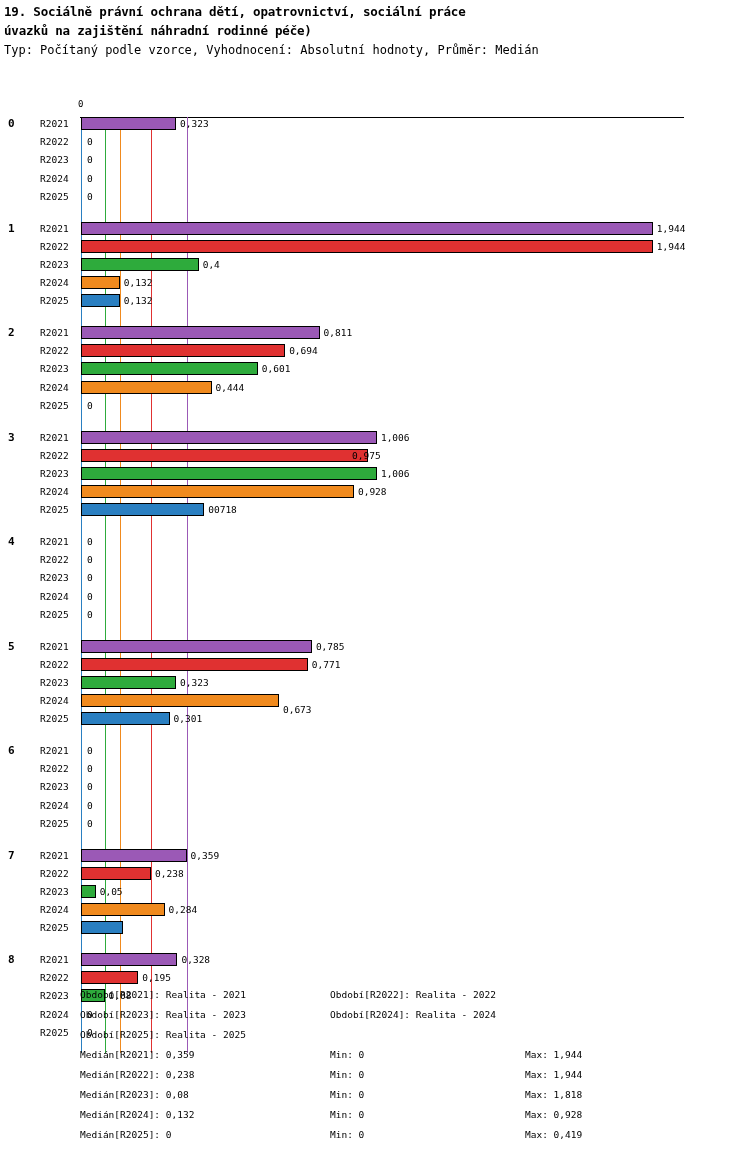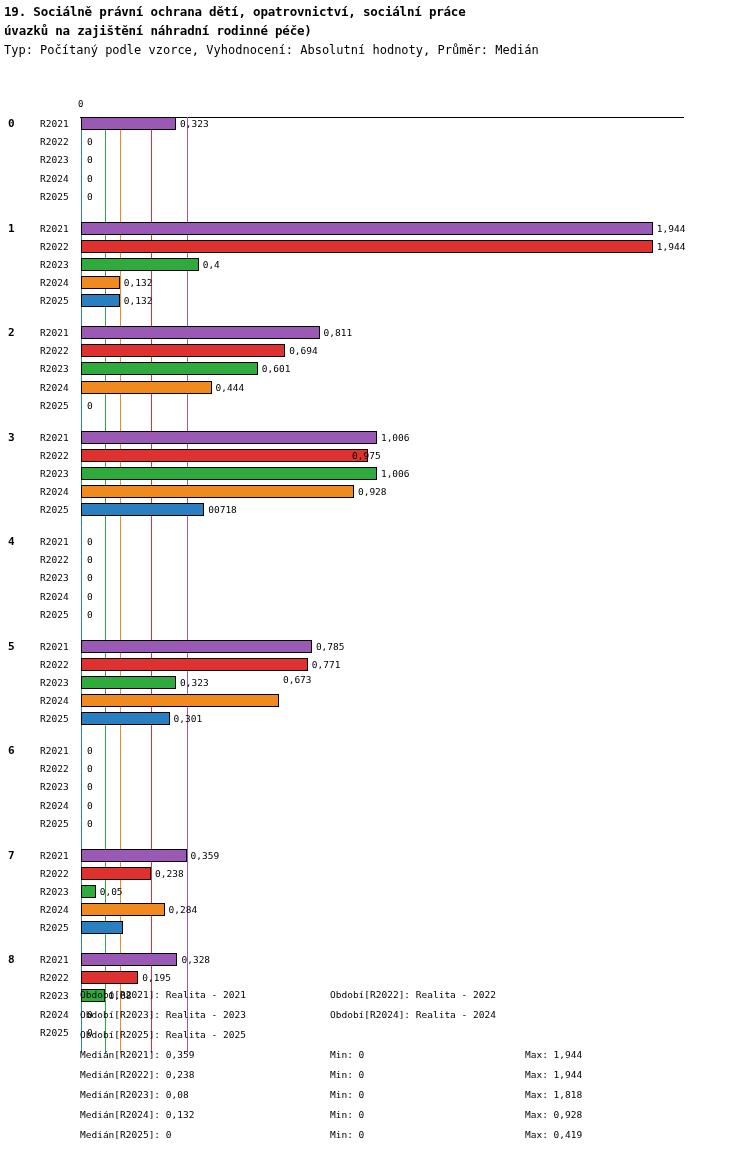--- a/index.html
+++ b/index.html
@@ -209,21 +209,21 @@
     <div class="bar" style="left: 81px; top: 544.5px; width: 230.905px; background: rgb(155, 89, 182);"></div>
     <div class="bar-value" style="left: 315.905px; top: 545.5px;">0,785</div>
     <div class="row-label" style="top: 563.7px;">R2022</div>
     <div class="bar" style="left: 81px; top: 562.7px; width: 226.787px; background: rgb(224, 49, 49);"></div>
     <div class="bar-value" style="left: 311.787px; top: 563.7px;">0,771</div>
     <div class="row-label" style="top: 581.9px;">R2023</div>
     <div class="bar" style="left: 81px; top: 580.9px; width: 95.0093px; background: rgb(46, 171, 60);"></div>
     <div class="bar-value" style="left: 180.009px; top: 581.9px;">0,323</div>
     <div class="row-label" style="top: 600.1px;">R2024</div>
     <div class="bar" style="left: 81px; top: 599.1px; width: 197.96px; background: rgb(240, 138, 30);"></div>
-    <div class="bar-value" style="left: 282.96px; top: 579px;">0,673</div>
+    <div class="bar-value" style="left: 282.96px; top: 609px;">0,673</div>
     <div class="row-label" style="top: 618.3px;">R2025</div>
     <div class="bar" style="left: 81px; top: 617.3px; width: 88.538px; background: rgb(42, 127, 193);"></div>
     <div class="bar-value" style="left: 173.538px; top: 618.3px;">0,301</div>
     <div class="group-label" style="top: 649px;">6</div>
     <div class="row-label" style="top: 650px;">R2021</div>
     <div class="bar-value" style="left: 87px; top: 650px;">0</div>
     <div class="row-label" style="top: 668.2px;">R2022</div>
     <div class="bar-value" style="left: 87px; top: 668.2px;">0</div>
     <div class="row-label" style="top: 686.4px;">R2023</div>
     <div class="bar-value" style="left: 87px; top: 686.4px;">0</div>

